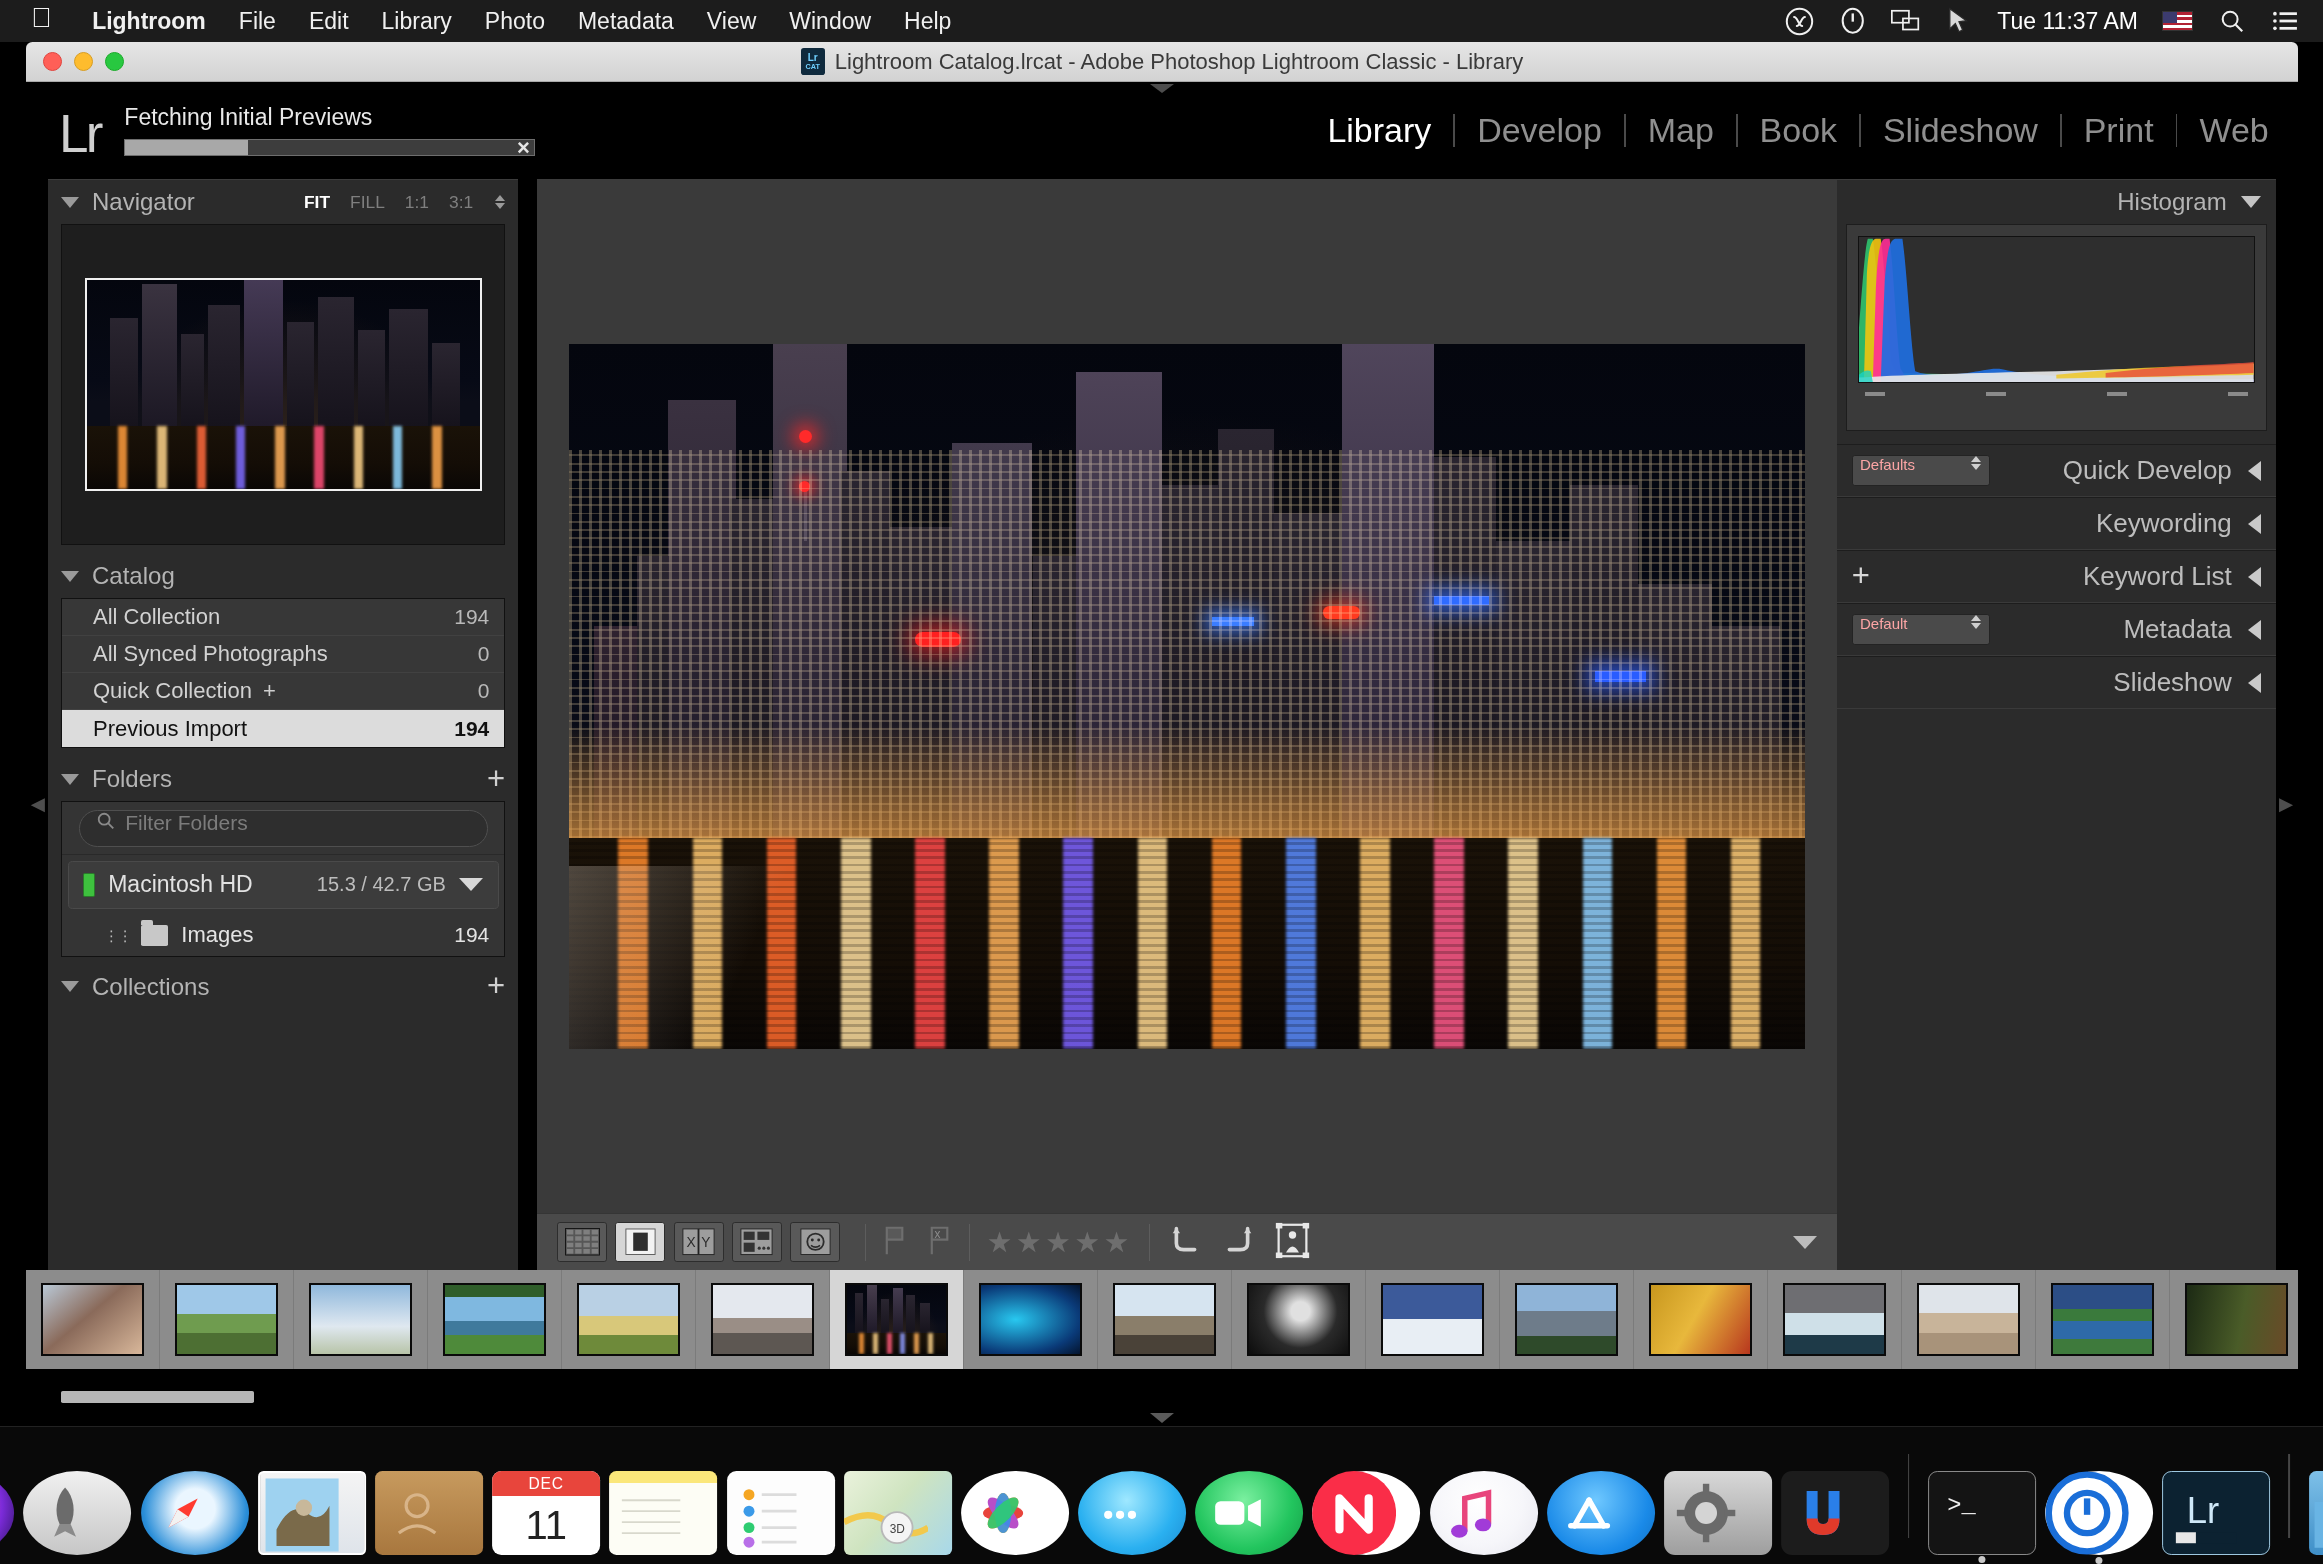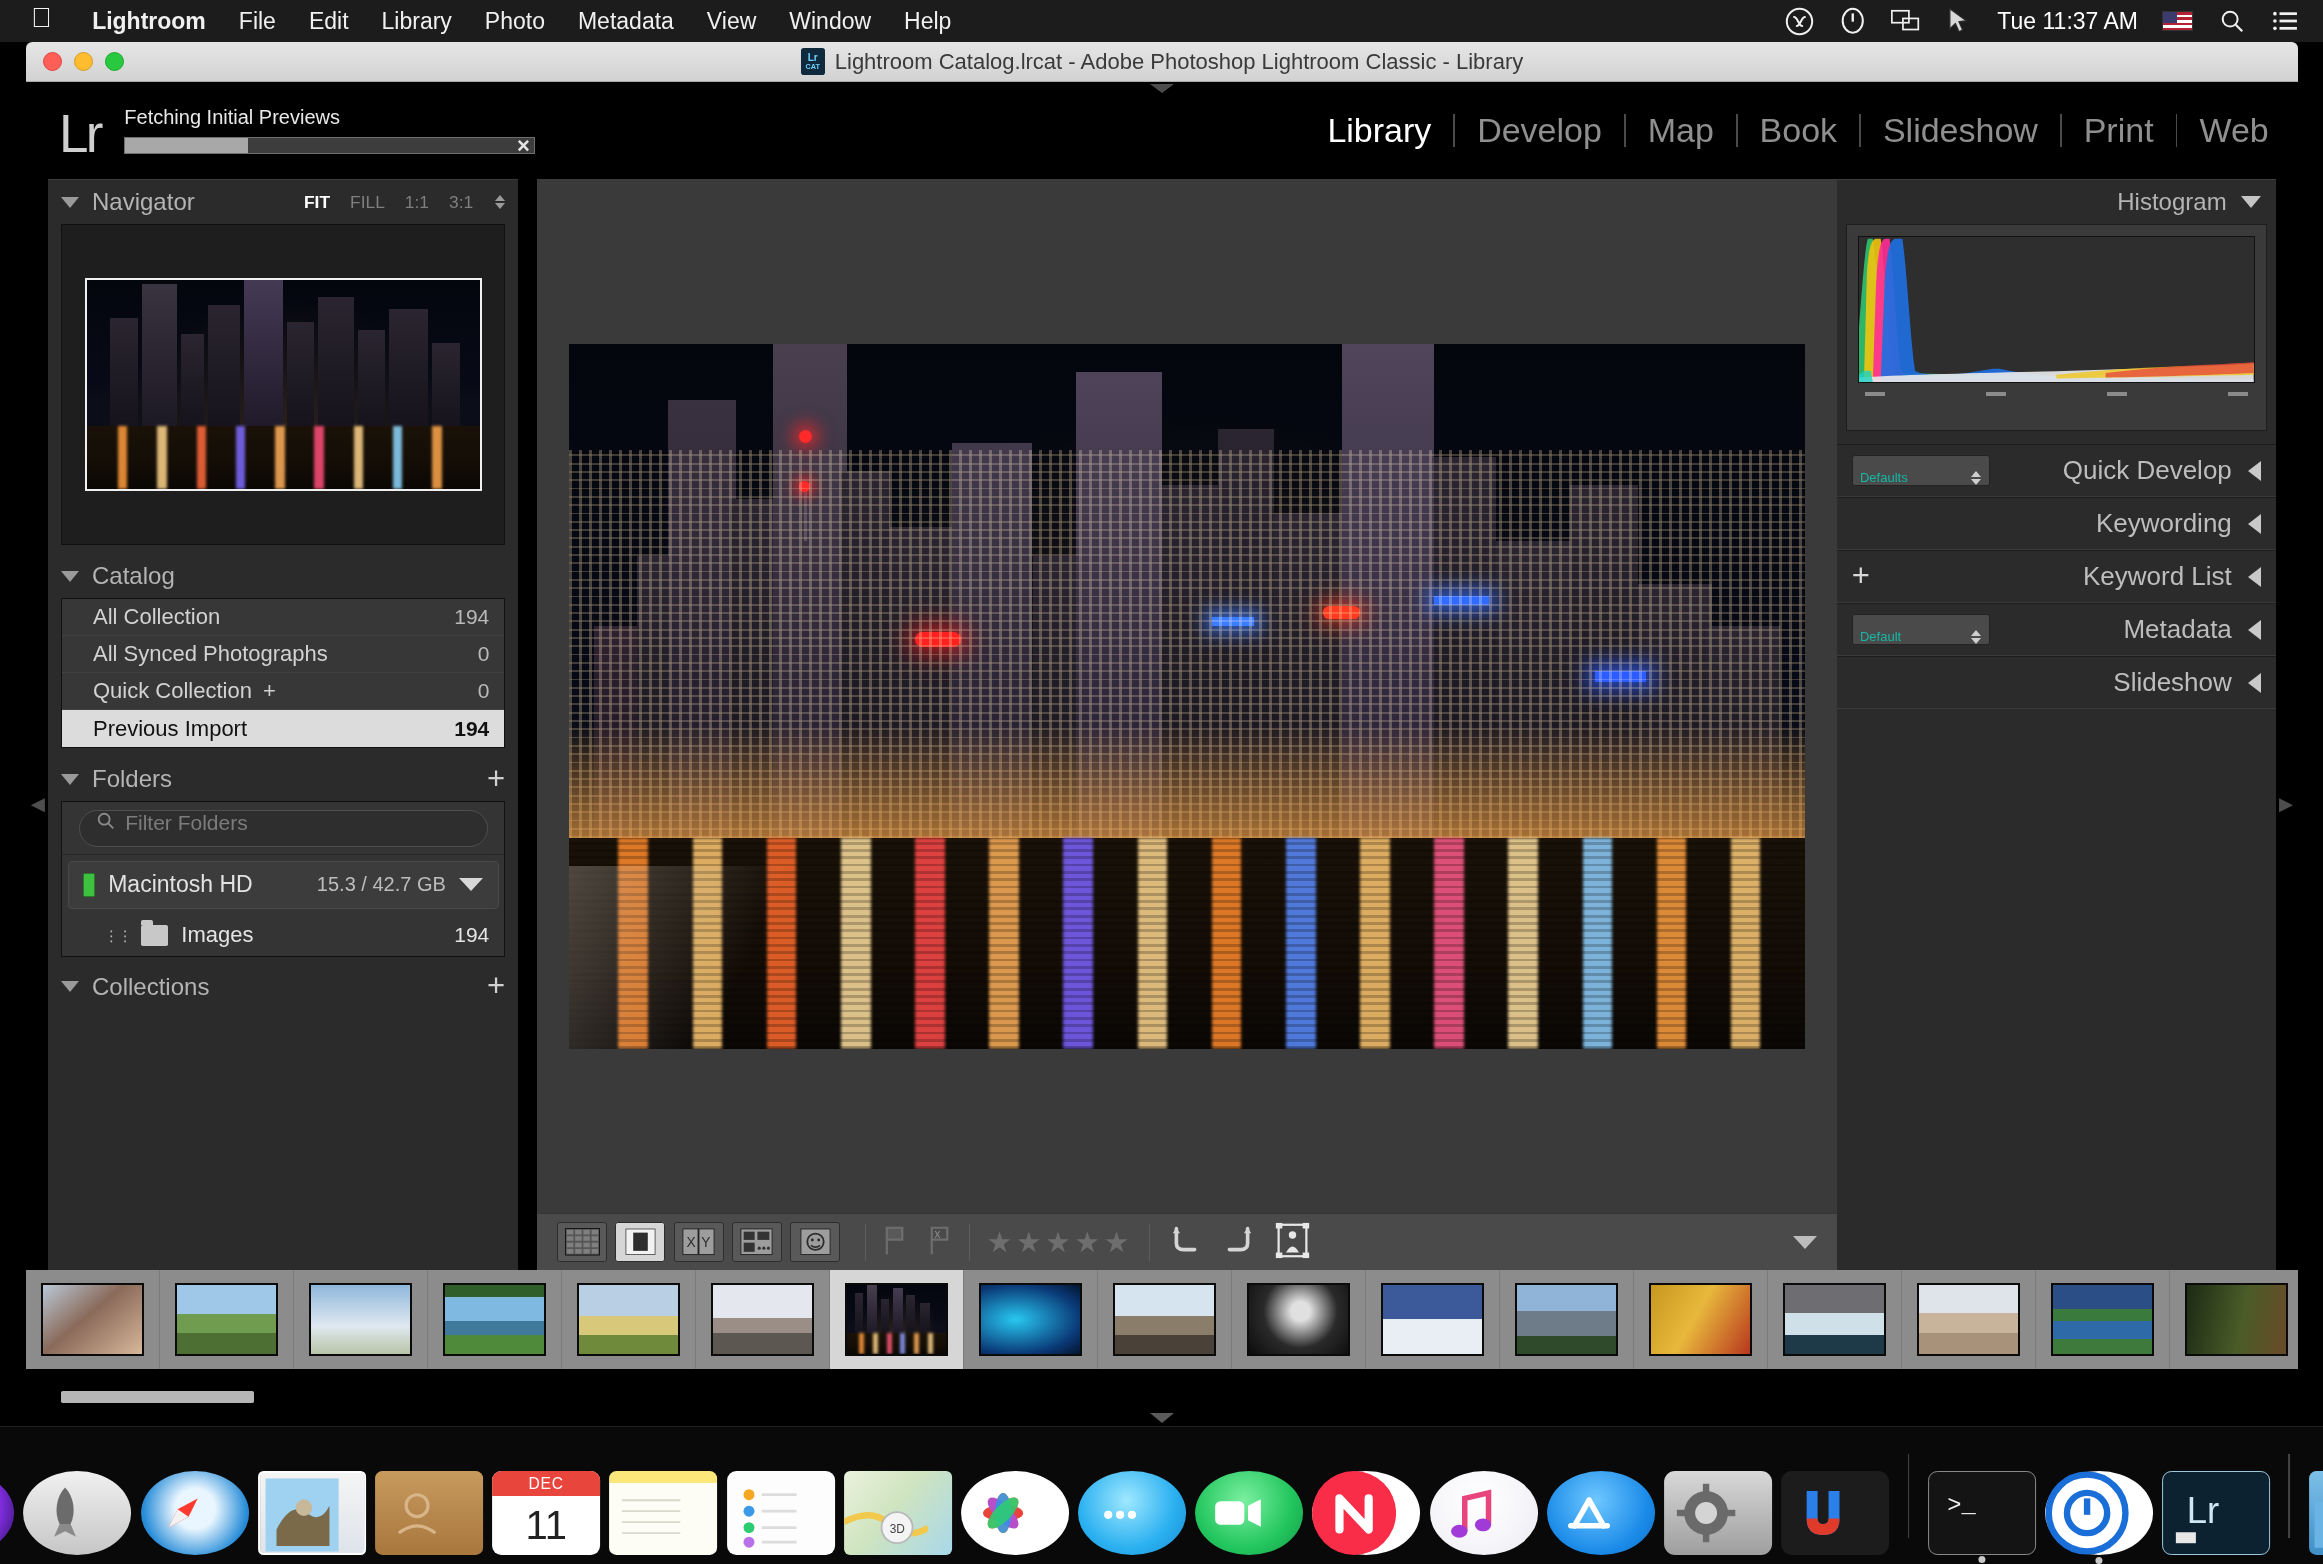--- a/index.html
+++ b/index.html
@@ -36,21 +36,21 @@
   #titlebar .ttl { font-size:22px; color:#3a3a3a; display:flex; align-items:center; gap:10px; }
   .lrcat-badge { width:24px; height:27.5px; background:#0f2a3d; border-radius:2.8px; color:#6fd0ff;
                  font-size:10px; font-weight:bold; display:flex; flex-direction:column;
                  align-items:center; justify-content:center; line-height:1.0; }
 
   
   #topbar { height:96px; background:#000; display:flex; align-items:center; position:relative; }
   #lr-logo { font-size:53px; color:#cfcfcf; font-weight:300; margin:0 16.5px 0 33px;
              letter-spacing:-2.8px; line-height:1; position:relative; top:3.7px; }
   #progress-box { display:flex; flex-direction:column; gap:8.3px; margin-left:7.3px; }
-  #progress-label { font-size:20px; color:#e8e8e8; }
+  #progress-label { font-size:23px; color:#e8e8e8; }
   #progress-track { width:411px; height:16.5px; background:#3d3d3d; border:0.9px solid #6e6e6e;
                     position:relative; }
   #progress-fill { height:100%; width:30%; background:#a8a8a8; }
   #progress-x { position:absolute; right:4.6px; top:-3.7px; font-size:22px; color:#e6e6e6;
                 font-weight:bold; line-height:1; }
   #modules { margin-left:auto; display:flex; align-items:center; padding-right:7.3px; gap:0; }
   .module { font-size:34px; color:#8f8f8f; padding:0 22px; white-space:nowrap; }
   .module.active { color:#ffffff; }
   .mod-sep { width:1.8px; height:33px; background:#4a4a4a; }
   .top-arrow { position:absolute; left:50%; top:1.8px; transform:translateX(-50%);
@@ -148,21 +148,21 @@
   #histo { width:100%; height:147px; background:#2e2e2e; border:0.9px solid #111; position:relative;
            overflow:hidden; }
   .hticks { display:flex; justify-content:space-between; padding:9.2px 7.3px 0; }
   .hticks span { width:20px; height:3.7px; background:#8a8a8a; display:block; }
   #origphoto { display:flex; align-items:center; gap:13px; padding:13px 11px 0; color:#b8b8b8; font-size:22px;}
   .op-box { width:26px; height:18.4px; border:1.8px solid #9c9c9c; border-radius:1.8px; }
   .rp-section { border-top:1.8px solid #1d1d1d; border-bottom:0.9px solid #3a3a3a;
                 height:53px; display:flex; align-items:center; padding:0 14.7px; }
   .rp-label { margin-left:auto; font-size:26px; color:#bdbdbd; margin-right:16.5px; }
   .mini-select { width:138px; height:31px; background:#4a4a4a; border:0.9px solid #232323; border-radius:2.8px;
-                 display:flex; align-items:flex-end; padding:0 7.3px; color:#14b8a6; font-size:13px; }
+                 display:flex; align-items:flex-start; padding:0 7.3px; color:#fca5a5; font-size:15px; }
   .ms-arrows { margin-left:auto; display:flex; flex-direction:column; gap:1.8px; }
   .ms-arrows i { width:0;height:0;border-left:5.5px solid transparent;border-right:5.5px solid transparent; }
   .ms-arrows i.u{border-bottom:6.4px solid #cfcfcf;} .ms-arrows i.d{border-top:6.4px solid #cfcfcf;}
   #right-bottom { position:absolute; right:22px; bottom:104px; width:439px; height:53px;
                   background:#2b2b2b; display:flex; align-items:center; gap:6.4px; padding:0 11px; }
   .sbtn { height:40px; border:0.9px solid #1d1d1d; border-radius:3.7px; background:#303030;
           color:#6a6a6a; font-size:23px; display:flex; align-items:center; justify-content:center; }
   .sync-icon { width:33px; }
 
   

